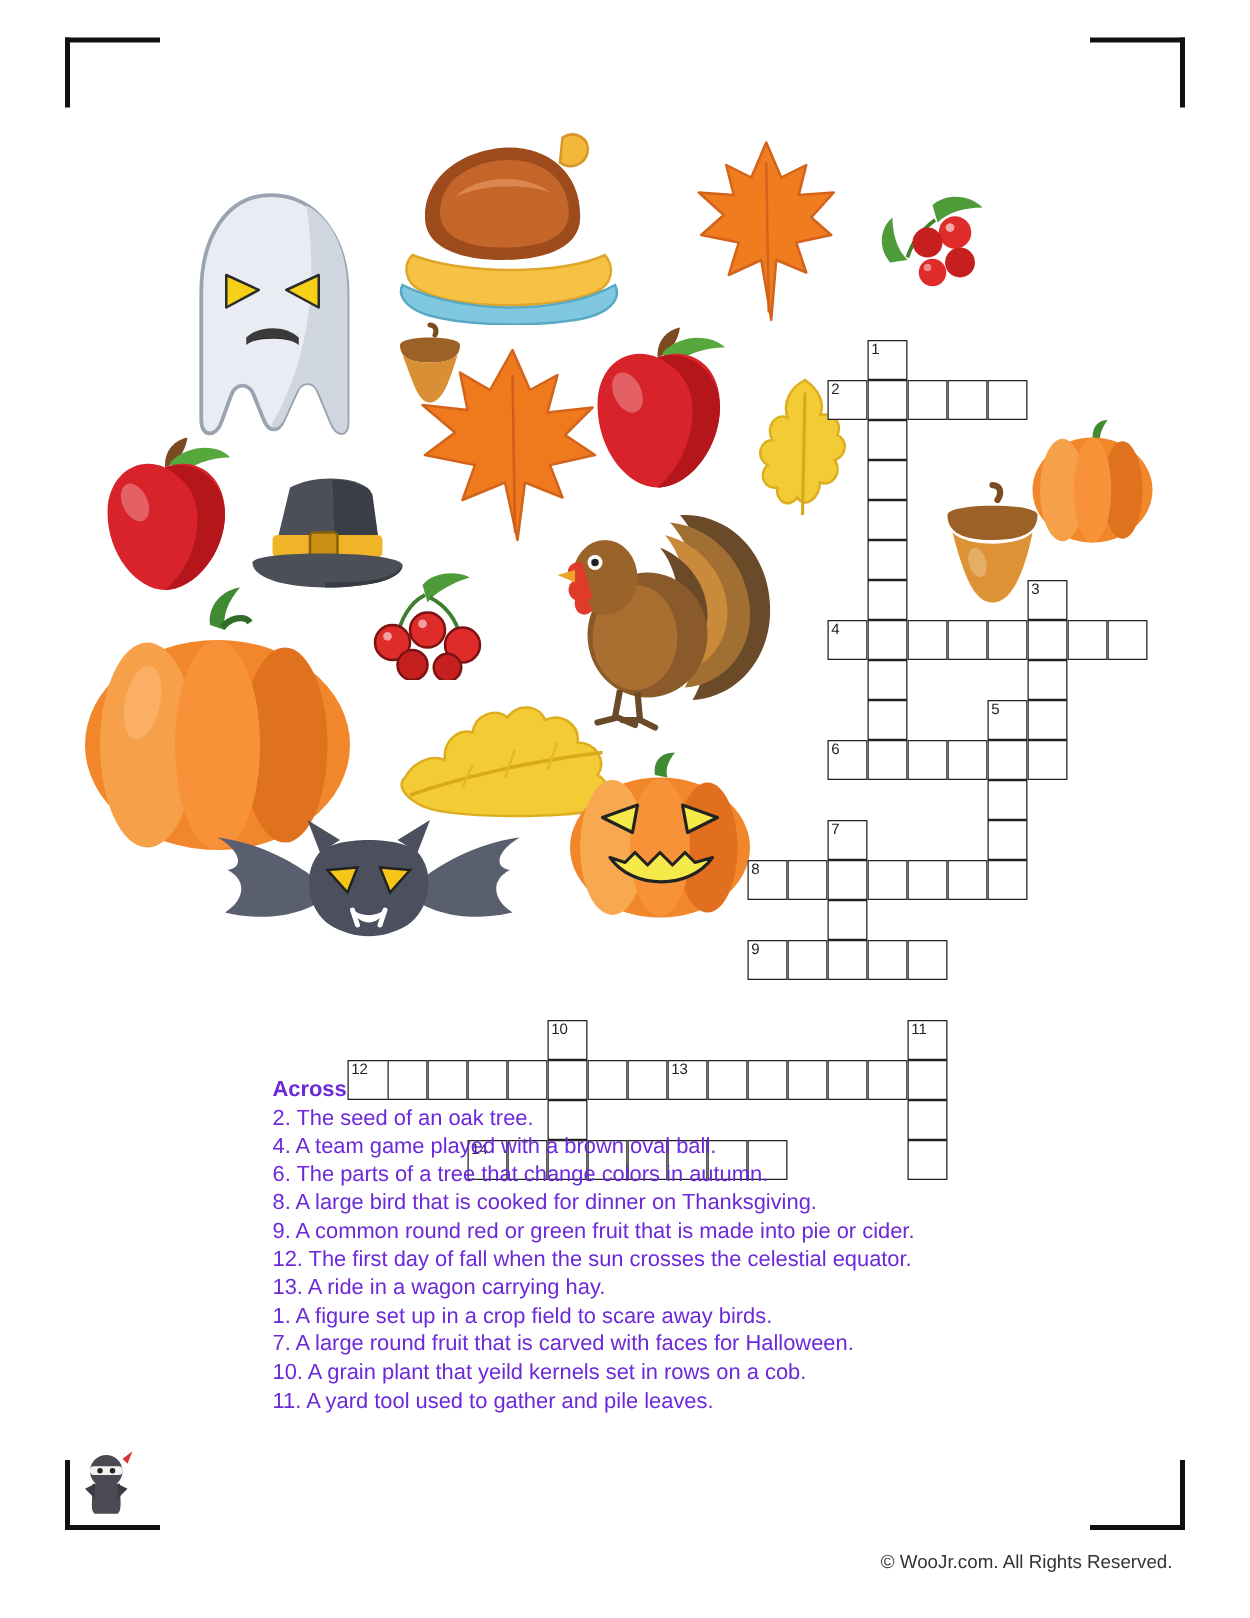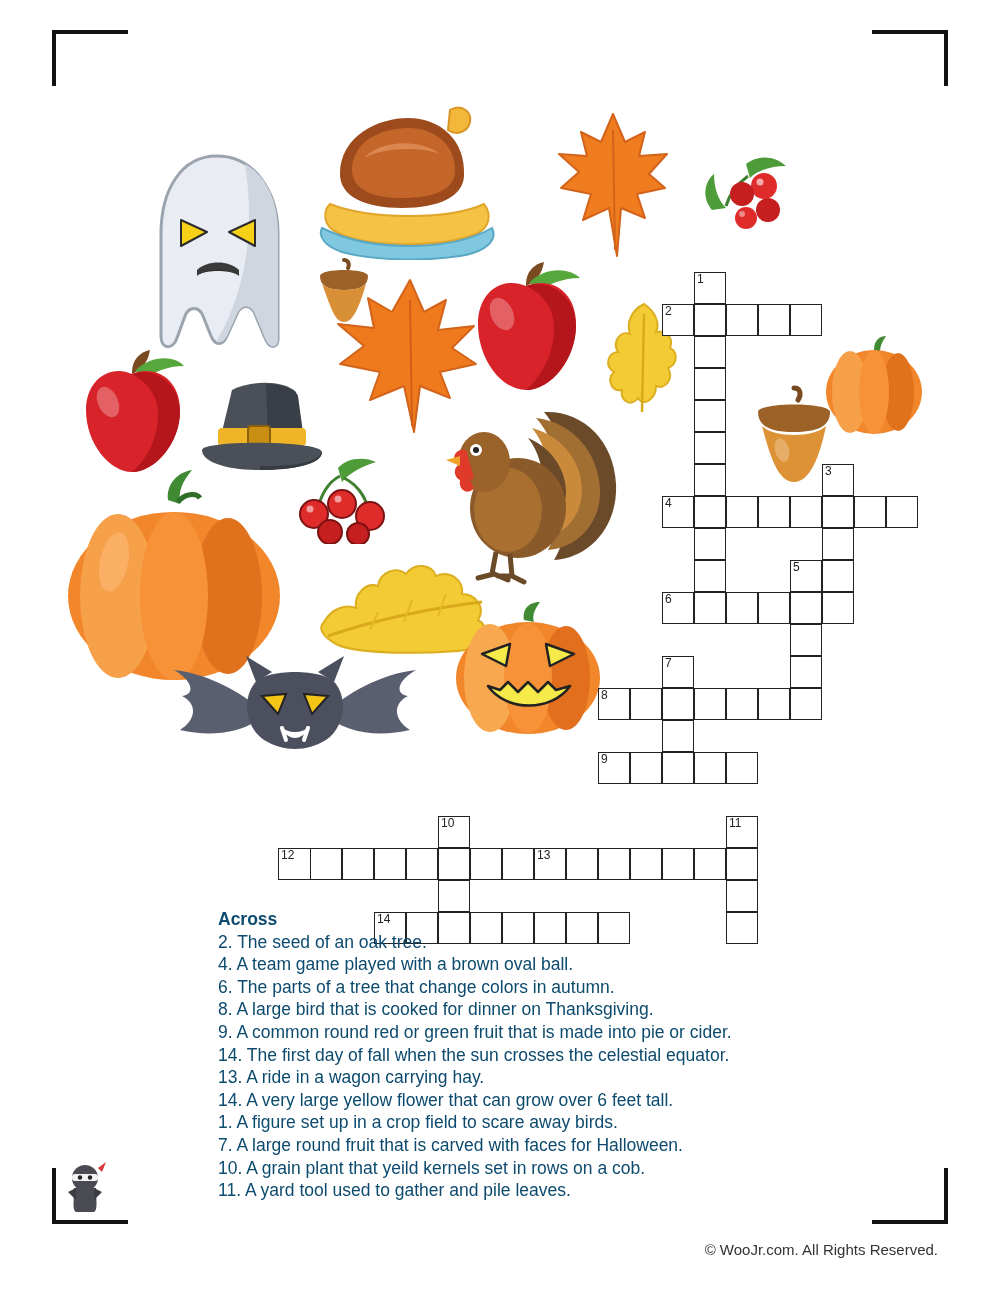--- a/index.html
+++ b/index.html
@@ -77,25 +77,25 @@
     font-size: 12px;
     line-height: 13px;
     color: #222;
     font-family: "Liberation Sans", sans-serif;
   }
 
   
   .clues {
     position: absolute;
     left: 218px;
-    top: 908px;
+    top: 860px;
     width: 660px;
     font-size: 17.5px;
     line-height: 22.6px;
-    color: #0c4a6e;
+    color: #6d28d9;
   }
   .clues .heading {
     font-weight: bold;
     font-size: 17.5px;
     margin: 0;
   }
   .clues .clue { margin: 0; white-space: nowrap; }
 
   
   .footer {
@@ -424,23 +424,22 @@
       <div class="cell" style="left: 598px; top: 912px; width: 32px; height: 32px;"></div>
     </div>
 
   <div class="clues">
     <p class="heading">Across</p>
     <p class="clue">2. The seed of an oak tree.</p>
     <p class="clue">4. A team game played with a brown oval ball.</p>
     <p class="clue">6. The parts of a tree that change colors in autumn.</p>
     <p class="clue">8. A large bird that is cooked for dinner on Thanksgiving.</p>
     <p class="clue">9. A common round red or green fruit that is made into pie or cider.</p>
-    <p class="clue">14. The first day of fall when the sun crosses the celestial equator.</p>
+    <p class="clue">12. The first day of fall when the sun crosses the celestial equator.</p>
     <p class="clue">13. A ride in a wagon carrying hay.</p>
-    <p class="clue">14. A very large yellow flower that can grow over 6 feet tall.</p>
     <p class="clue">1. A figure set up in a crop field to scare away birds.</p>
     <p class="clue">7. A large round fruit that is carved with faces for Halloween.</p>
     <p class="clue">10. A grain plant that yeild kernels set in rows on a cob.</p>
     <p class="clue">11. A yard tool used to gather and pile leaves.</p>
   </div>
 
   <div class="mascot">
     <svg width="46" height="56" viewBox="0 0 46 56">
       <ellipse cx="23" cy="20" rx="13" ry="13" fill="#4a4a52"></ellipse>
       <rect x="10" y="16" width="26" height="7" rx="3" fill="#f2f2f2"></rect>

